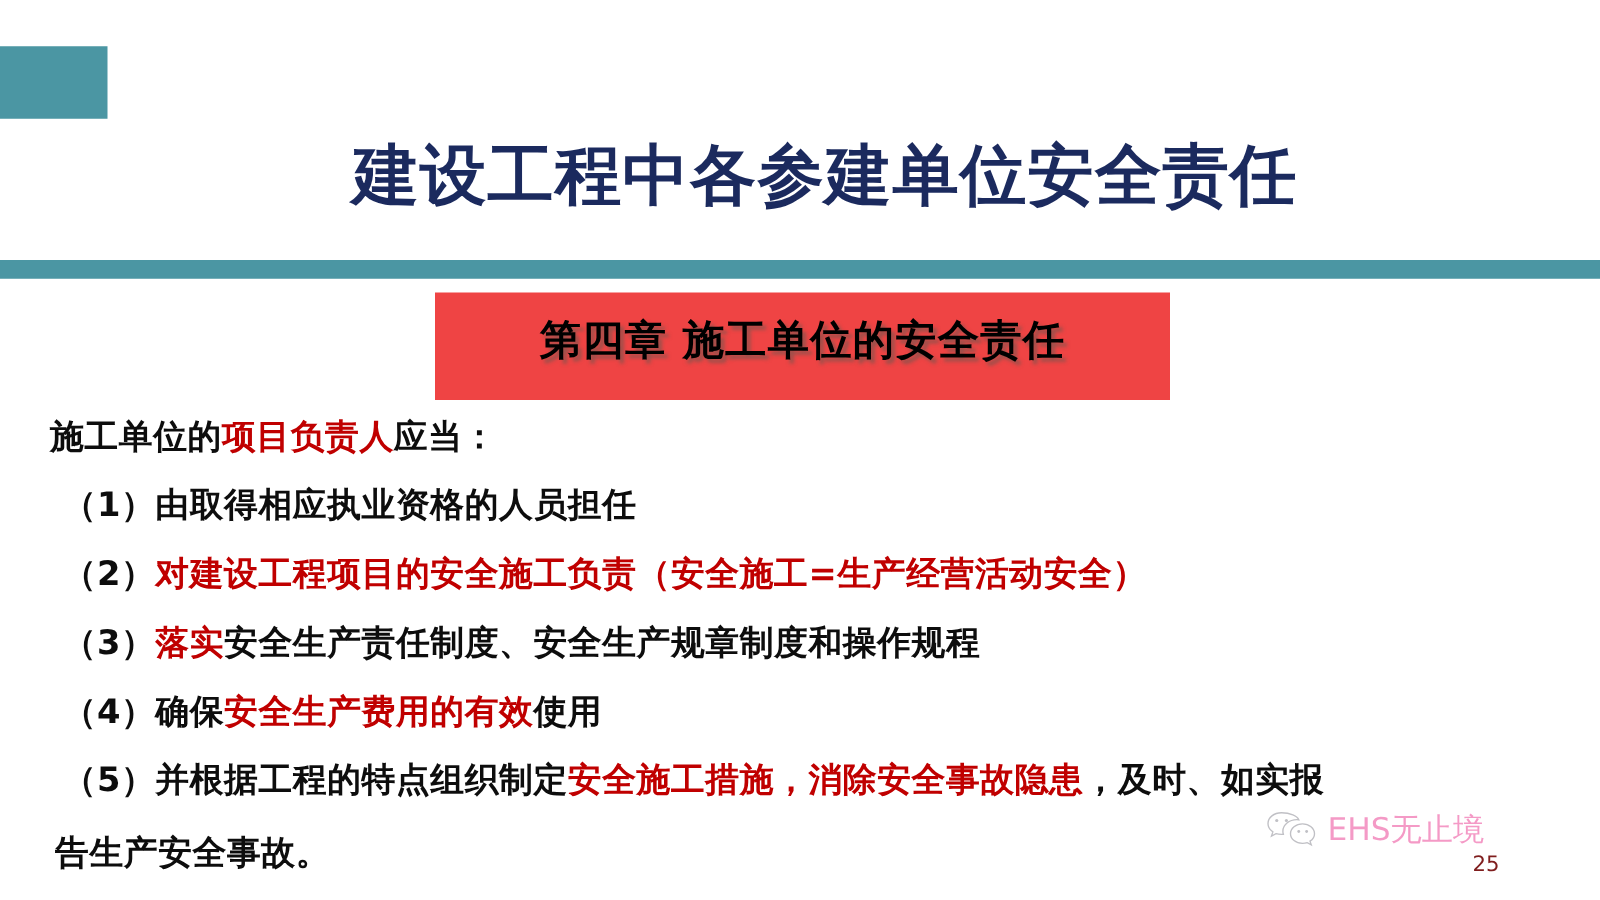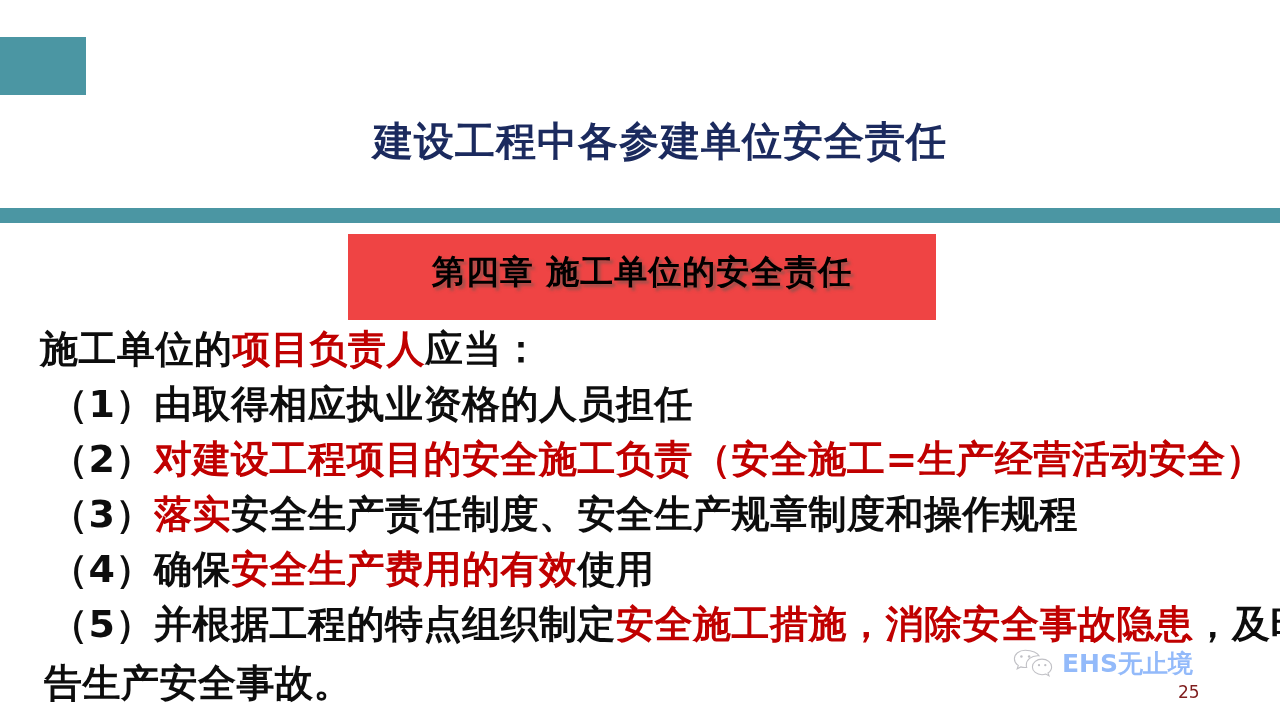--- a/index.html
+++ b/index.html
@@ -47,21 +47,21 @@
     white-space: nowrap;
   }
 
   .main-title {
     position: absolute;
     left: 0;
     top: 104px;
     width: 1280px;
     text-align: center;
     padding-left: 40px;
-    font-size: 40px;
+    font-size: 53px;
     line-height: 74px;
     font-weight: 700;
     color: #1B2A5E;
     letter-spacing: 1px;
     white-space: nowrap;
   }
 
   .divider-bar {
     position: absolute;
     left: 0;
@@ -97,21 +97,21 @@
 
   
   .body-text {
     position: absolute;
     left: 40px;
     top: 322px;
     width: 1220px;
   }
 
   .line {
-    font-size: 38px;
+    font-size: 27px;
     line-height: 55px;
     font-weight: 700;
     color: #0d0d0d;
     letter-spacing: 0.5px;
     white-space: nowrap;
   }
 
   .line.indent { padding-left: 10px; }
   .line.tail   { padding-left: 4px; line-height: 62px; }
 
@@ -126,22 +126,22 @@
     align-items: center;
     gap: 8px;
     opacity: 0.55;
   }
 
   .wm-icon { display: block; width: 42px; height: 32px; }
 
   .wm-text {
     font-size: 25px;
     line-height: 30px;
-    color: #3b82f6;
-    font-weight: 700;
+    color: #ec4899;
+    font-weight: 400;
     white-space: nowrap;
   }
 
   .page-number {
     position: absolute;
     left: 1178px;
     top: 682px;
     font-size: 17px;
     line-height: 20px;
     color: #7f1d1d;

